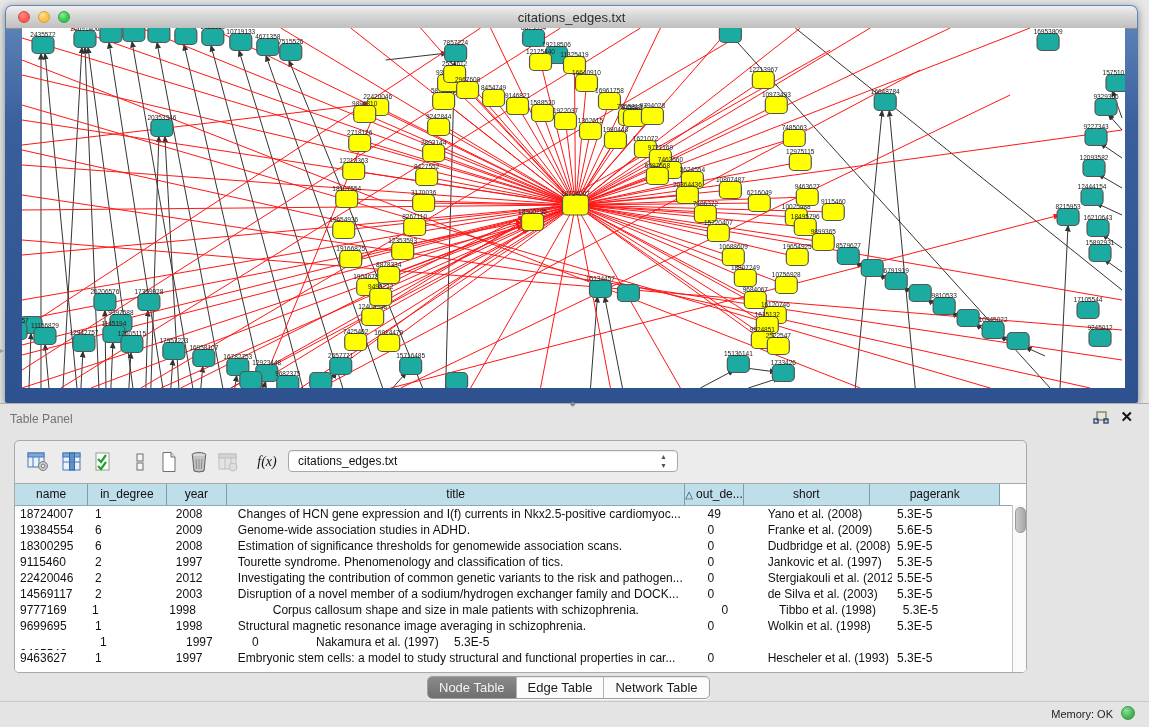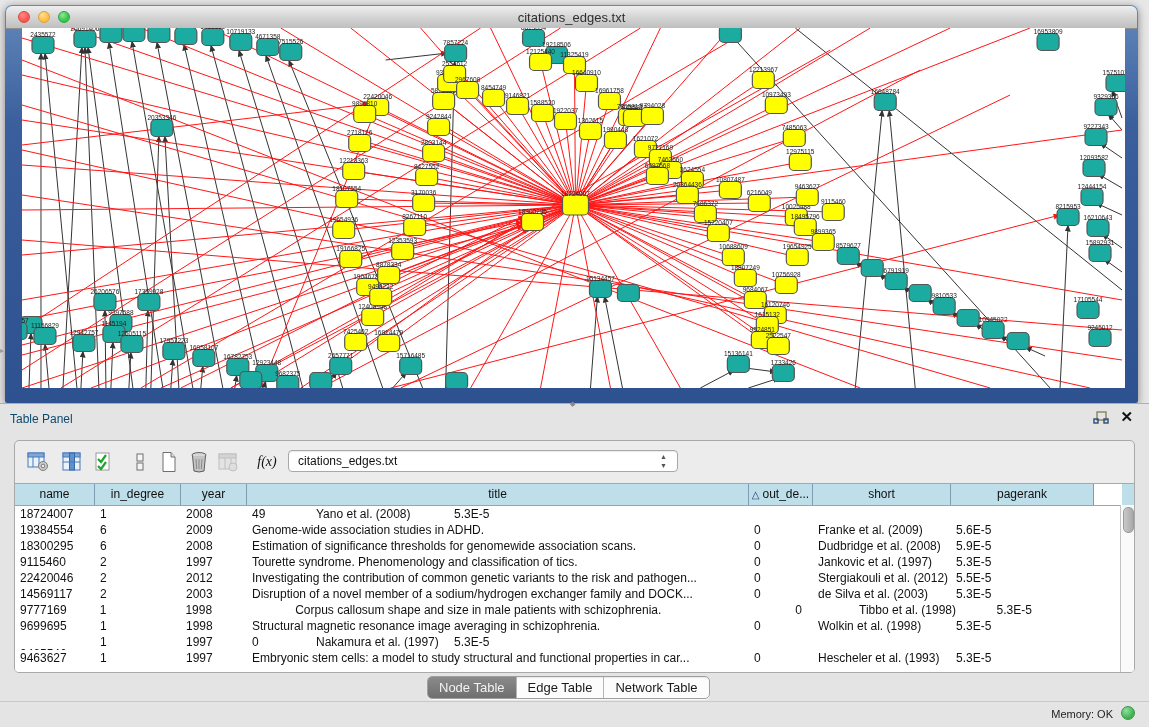--- a/index.html
+++ b/index.html
@@ -24,25 +24,25 @@
   .canvas{position:absolute;left:17px;right:13px;top:23px;bottom:15px;background:#FFFFFF;overflow:hidden;}
   .canvas svg{display:block;width:100%;height:100%;}
 
   .left-grip{position:absolute;left:0px;top:344px;width:5px;height:14px;color:#9a9a9a;
     font-size:8px;line-height:14px;}
 
   
   .table-panel{position:absolute;left:0;top:403px;width:1149px;height:324px;
     background:#E4E4E4;border-top:1px solid #ADADAD;}
   .tp-grip{position:absolute;left:570px;top:-3px;width:10px;height:5px;color:#8a8a8a;font-size:7px;line-height:5px;}
-  .tp-title{position:absolute;left:10px;top:8px;font-size:12px;color:#0c4a6e;}
+  .tp-title{position:absolute;left:10px;top:8px;font-size:12px;color:#737373;}
   .tp-float{position:absolute;right:40px;top:7px;width:16px;height:14px;cursor:pointer;}
   .tp-close{position:absolute;right:16px;top:4px;font-size:15px;font-weight:bold;color:#111;cursor:pointer;}
 
-  .tp-body{position:absolute;left:14px;top:36px;width:1121px;height:233px;
+  .tp-body{position:absolute;left:14px;top:36px;width:1013px;height:233px;
     background:#ECECEC;border:1px solid #A9A9A9;border-radius:5px;box-sizing:border-box;}
   .toolbar{position:absolute;left:0;right:0;top:0;height:42px;}
   .tool-btn{position:absolute;top:9px;width:24px;height:24px;text-align:center;cursor:pointer;}
   .tool-btn svg{display:block;margin:1px auto;}
   .fx{font-family:"Liberation Serif",serif;font-style:italic;font-size:14px;color:#111;line-height:24px;}
   .combo{position:absolute;left:273px;top:9px;width:390px;height:22px;background:#FFFFFF;
     border:1px solid #A8A8A8;border-radius:4px;box-sizing:border-box;cursor:pointer;
     box-shadow:inset 0 1px 1px rgba(0,0,0,.08);}
   .combo-text{position:absolute;left:9px;top:3px;font-size:12px;color:#111;}
   .combo-arrows{position:absolute;right:10px;top:1px;font-size:7px;color:#555;line-height:9px;text-align:center;}
@@ -596,20 +596,21 @@
           <div class="th" style="width: 64px;"><span class="sort">△</span>out_de...</div>
           <div class="th" style="width: 138px;">short</div>
           <div class="th" style="width: 143px;">pagerank</div>
           <div class="th filler" style="width: 28px;"></div>
         </div>
       <div id="tbl-rows">
           <div class="tbl-row">
             <div class="td" style="width: 80px;">18724007</div>
             <div class="td" style="width: 86px;">1</div>
             <div class="td" style="width: 66px;">2008</div>
+            <div class="td" style="width: 502px;">Changes of HCN gene expression and I(f) currents in Nkx2.5-positive cardiomyoc...</div>
             <div class="td" style="width: 64px;">49</div>
             <div class="td" style="width: 138px;">Yano et al. (2008)</div>
             <div class="td" style="width: 143px;">5.3E-5</div>
           </div>
           <div class="tbl-row">
             <div class="td" style="width: 80px;">19384554</div>
             <div class="td" style="width: 86px;">6</div>
             <div class="td" style="width: 66px;">2009</div>
             <div class="td" style="width: 502px;">Genome-wide association studies in ADHD.</div>
             <div class="td" style="width: 64px;">0</div>

